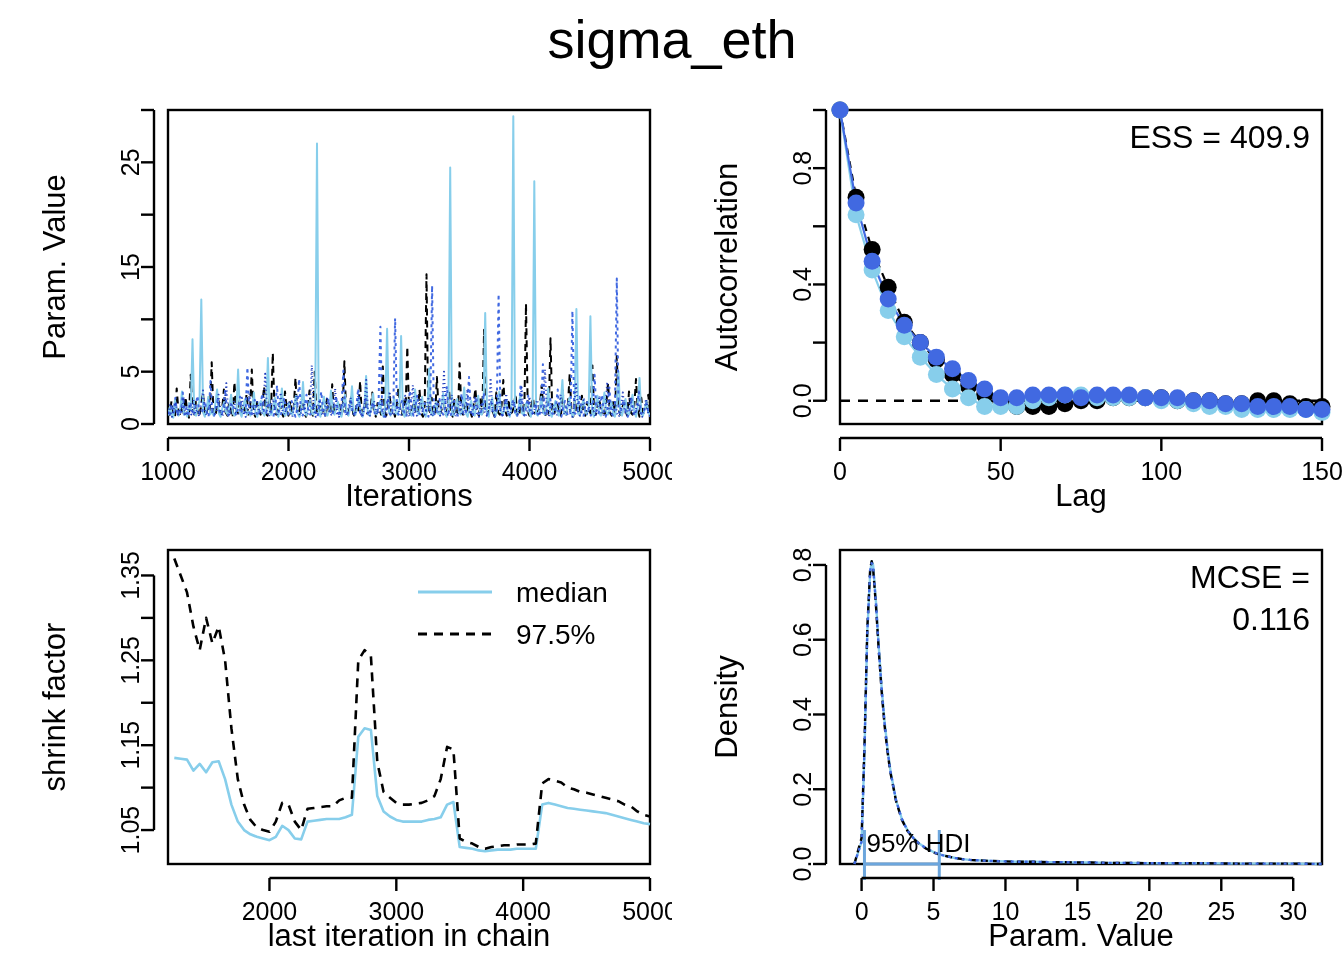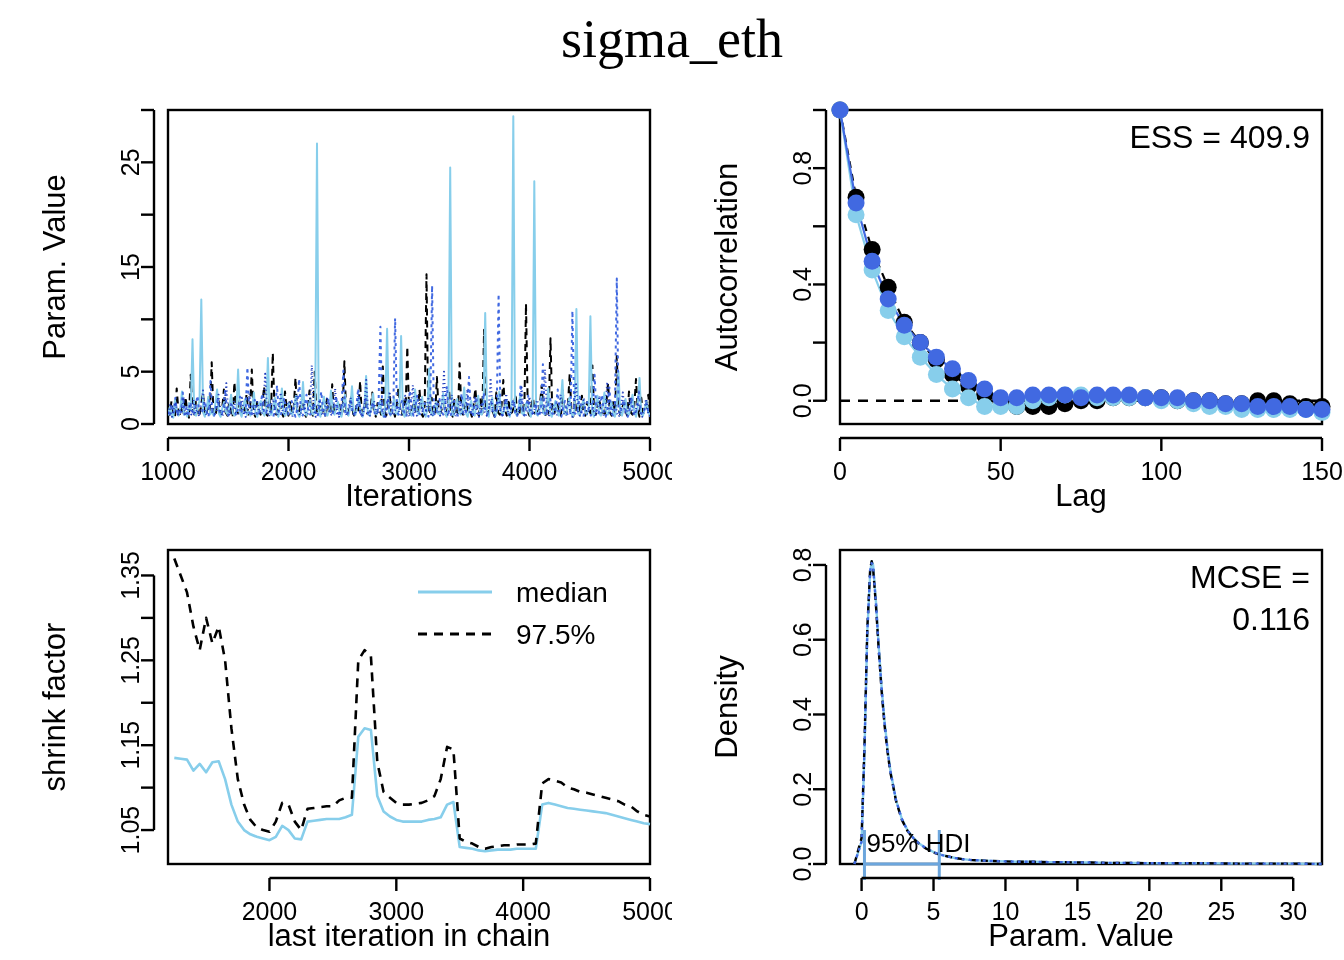--- a/index.html
+++ b/index.html
@@ -1,20 +1,20 @@
 <!DOCTYPE html>
 <html><head>
 <meta charset="utf-8">
 <style>
   html,body{margin:0;padding:0;background:#ffffff;}
   body{width:1344px;height:960px;font-family:"Liberation Sans",sans-serif;color:#000;overflow:hidden;}
   #root{position:relative;width:1344px;height:960px;}
   .figure-title{
     position:absolute;top:8px;left:0;width:1344px;text-align:center;
-    font-size:54px;line-height:62px;font-family:Liberation Serif, serif;
+    font-size:54px;line-height:62px;font-family:Liberation Sans, sans-serif;
     font-weight:400;letter-spacing:0px;
   }
   .panel{position:absolute;}
   .panel svg{display:block;}
   text{font-family:"Liberation Sans",sans-serif;fill:#000;}
   .tick-label{font-size:25px;}
   .axis-title{font-size:31px;}
   .corner-annot{font-size:32px;}
   .legend-label{font-size:28px;}
   .hdi-label{font-size:26px;}

